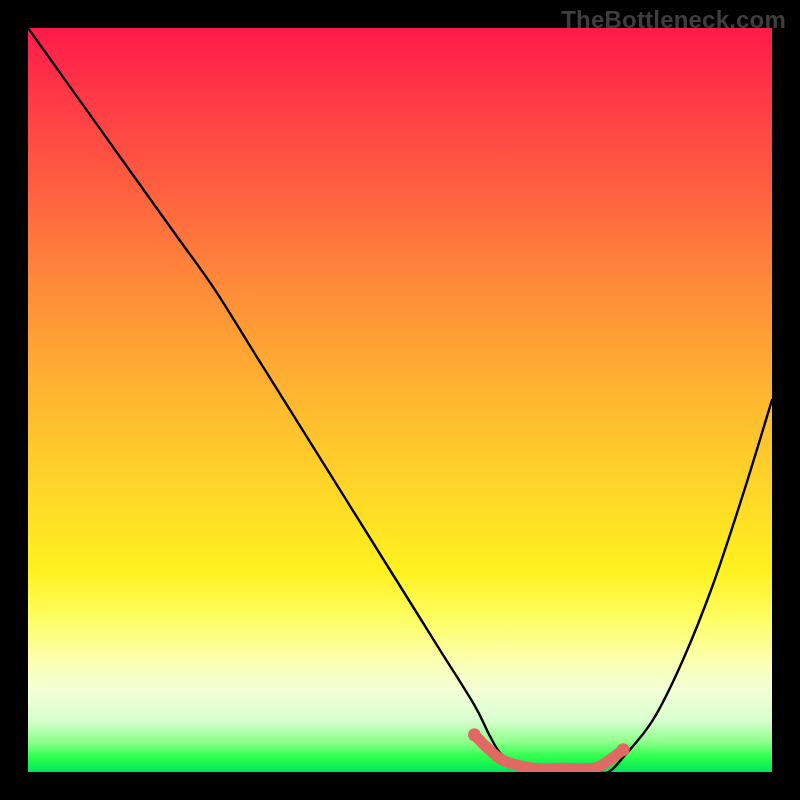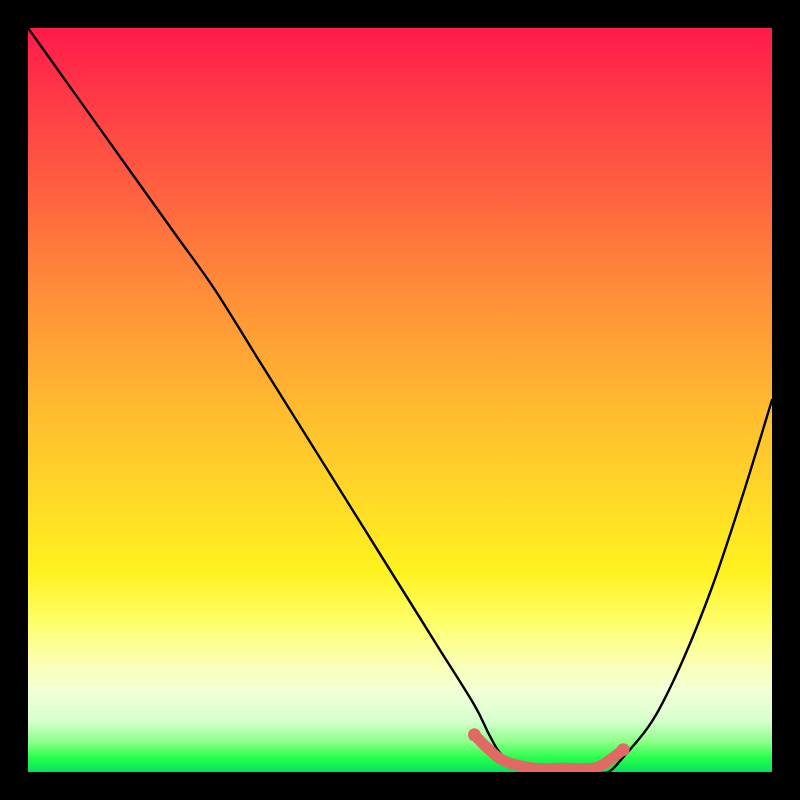--- a/index.html
+++ b/index.html
@@ -57,20 +57,21 @@
     top: 0;
     width: 744px;
     height: 744px;
     z-index: 10;
   }
 </style>
 </head>
 <body>
 
 <div class="frame">
+  <div class="watermark">TheBottleneck.com</div>
   <div class="plot-area">
     <svg class="curve" viewBox="0 0 744 744">
       <path id="main-curve" fill="none" stroke="#000" stroke-width="2.4" stroke-linecap="round" stroke-linejoin="round" d="M 0.00 0.00 C 6.70 9.37, 23.81 33.33, 37.20 52.08 C 50.59 70.83, 61.01 85.41, 74.40 104.16 C 87.79 122.91, 98.21 137.49, 111.60 156.24 C 124.99 174.99, 135.41 189.57, 148.80 208.32 C 162.19 227.07, 172.61 240.31, 186.00 260.40 C 199.39 280.49, 209.81 298.49, 223.20 319.92 C 236.59 341.35, 247.01 358.01, 260.40 379.44 C 273.79 400.87, 284.21 417.53, 297.60 438.96 C 310.99 460.39, 321.41 477.05, 334.80 498.48 C 348.19 519.91, 358.61 536.57, 372.00 558.00 C 385.39 579.43, 395.81 596.09, 409.20 617.52 C 422.59 638.95, 437.03 660.97, 446.40 677.04 C 455.77 693.11, 455.92 697.43, 461.28 706.80 C 466.64 716.17, 468.12 722.42, 476.16 729.12 C 484.20 735.82, 495.21 741.32, 505.92 744.00 C 516.63 746.68, 524.97 744.00, 535.68 744.00 C 546.39 744.00, 557.40 744.00, 565.44 744.00 C 573.48 744.00, 574.96 746.68, 580.32 744.00 C 585.68 741.32, 587.16 738.49, 595.20 729.12 C 603.24 719.75, 614.25 709.33, 624.96 691.92 C 635.67 674.51, 644.01 656.51, 654.72 632.40 C 665.43 608.29, 673.77 587.46, 684.48 558.00 C 695.19 528.54, 703.53 502.20, 714.24 468.72 C 724.95 435.24, 738.64 389.41, 744.00 372.00"></path>
       <path id="highlight-curve" fill="none" stroke="#e06964" stroke-width="11" stroke-linecap="round" stroke-linejoin="round" d="M 446.40 706.80 C 449.08 709.48, 455.92 716.99, 461.28 721.68 C 466.64 726.37, 468.12 729.49, 476.16 732.84 C 484.20 736.19, 495.21 738.94, 505.92 740.28 C 516.63 741.62, 524.97 740.28, 535.68 740.28 C 546.39 740.28, 557.40 741.62, 565.44 740.28 C 573.48 738.94, 574.96 736.19, 580.32 732.84 C 585.68 729.49, 592.52 723.69, 595.20 721.68"></path>
       <circle id="dot-left" r="6.5" fill="#e06964" cx="446.4" cy="706.8"></circle>
       <circle id="dot-right" r="6.5" fill="#e06964" cx="595.2" cy="721.68"></circle>
     </svg>
   </div>
 </div>
 

